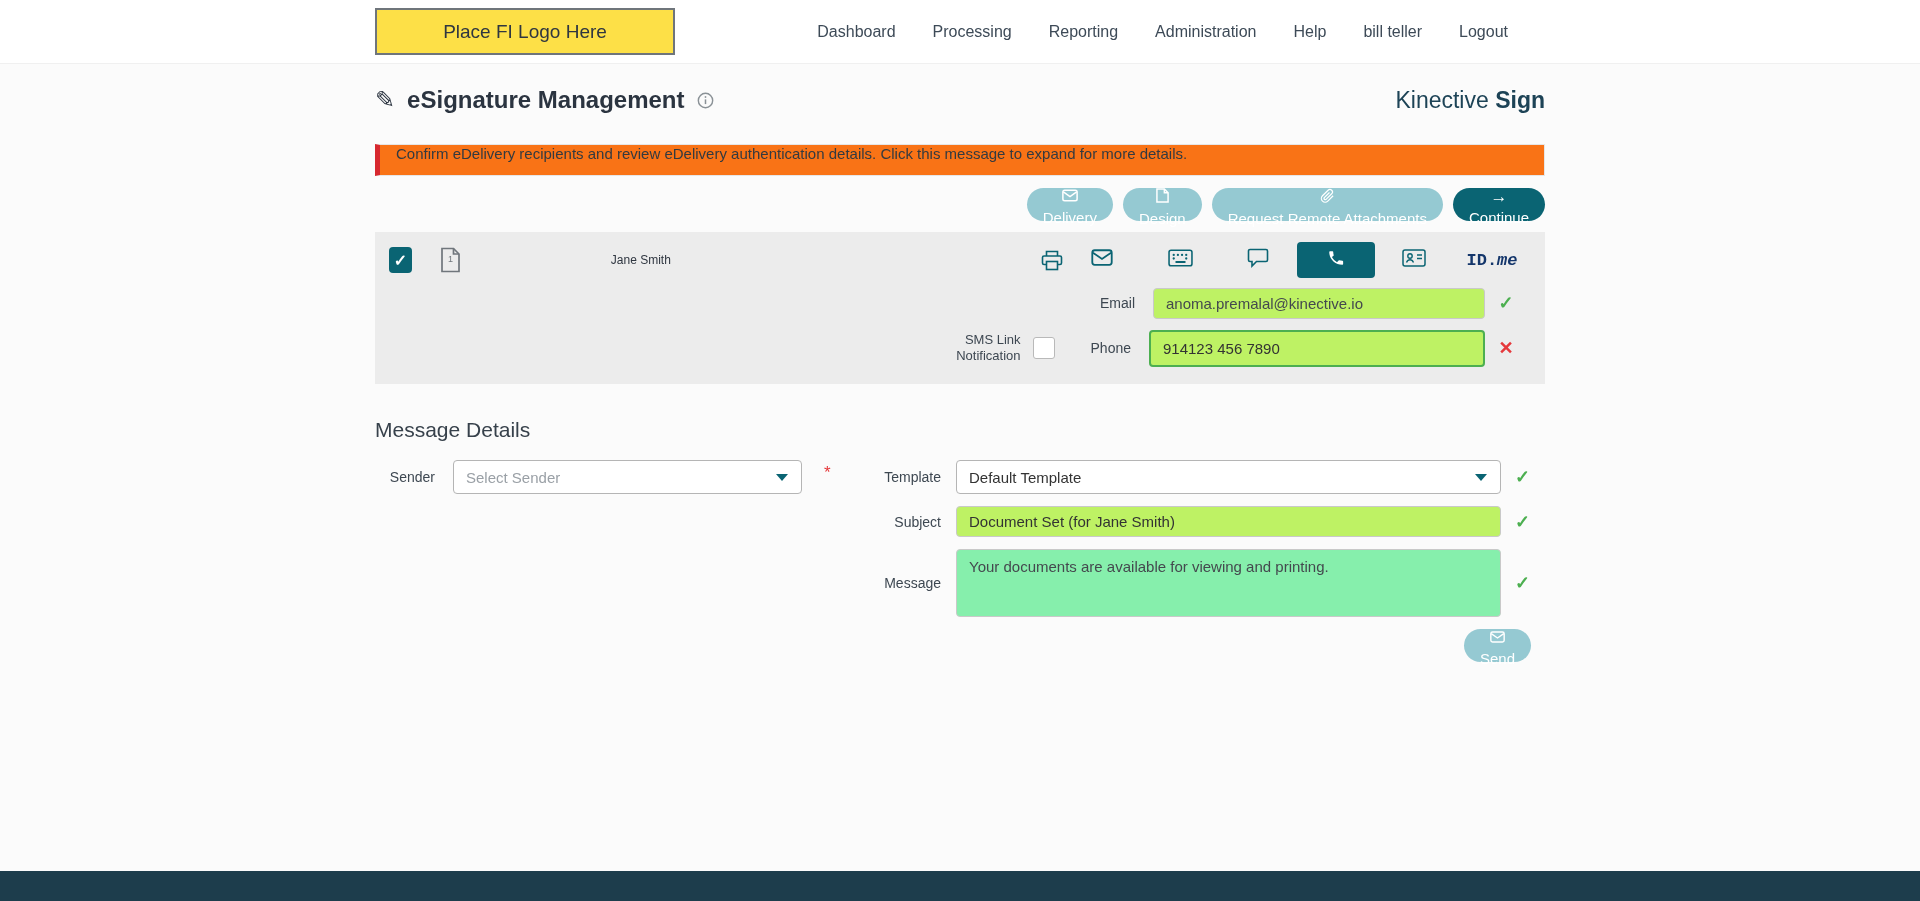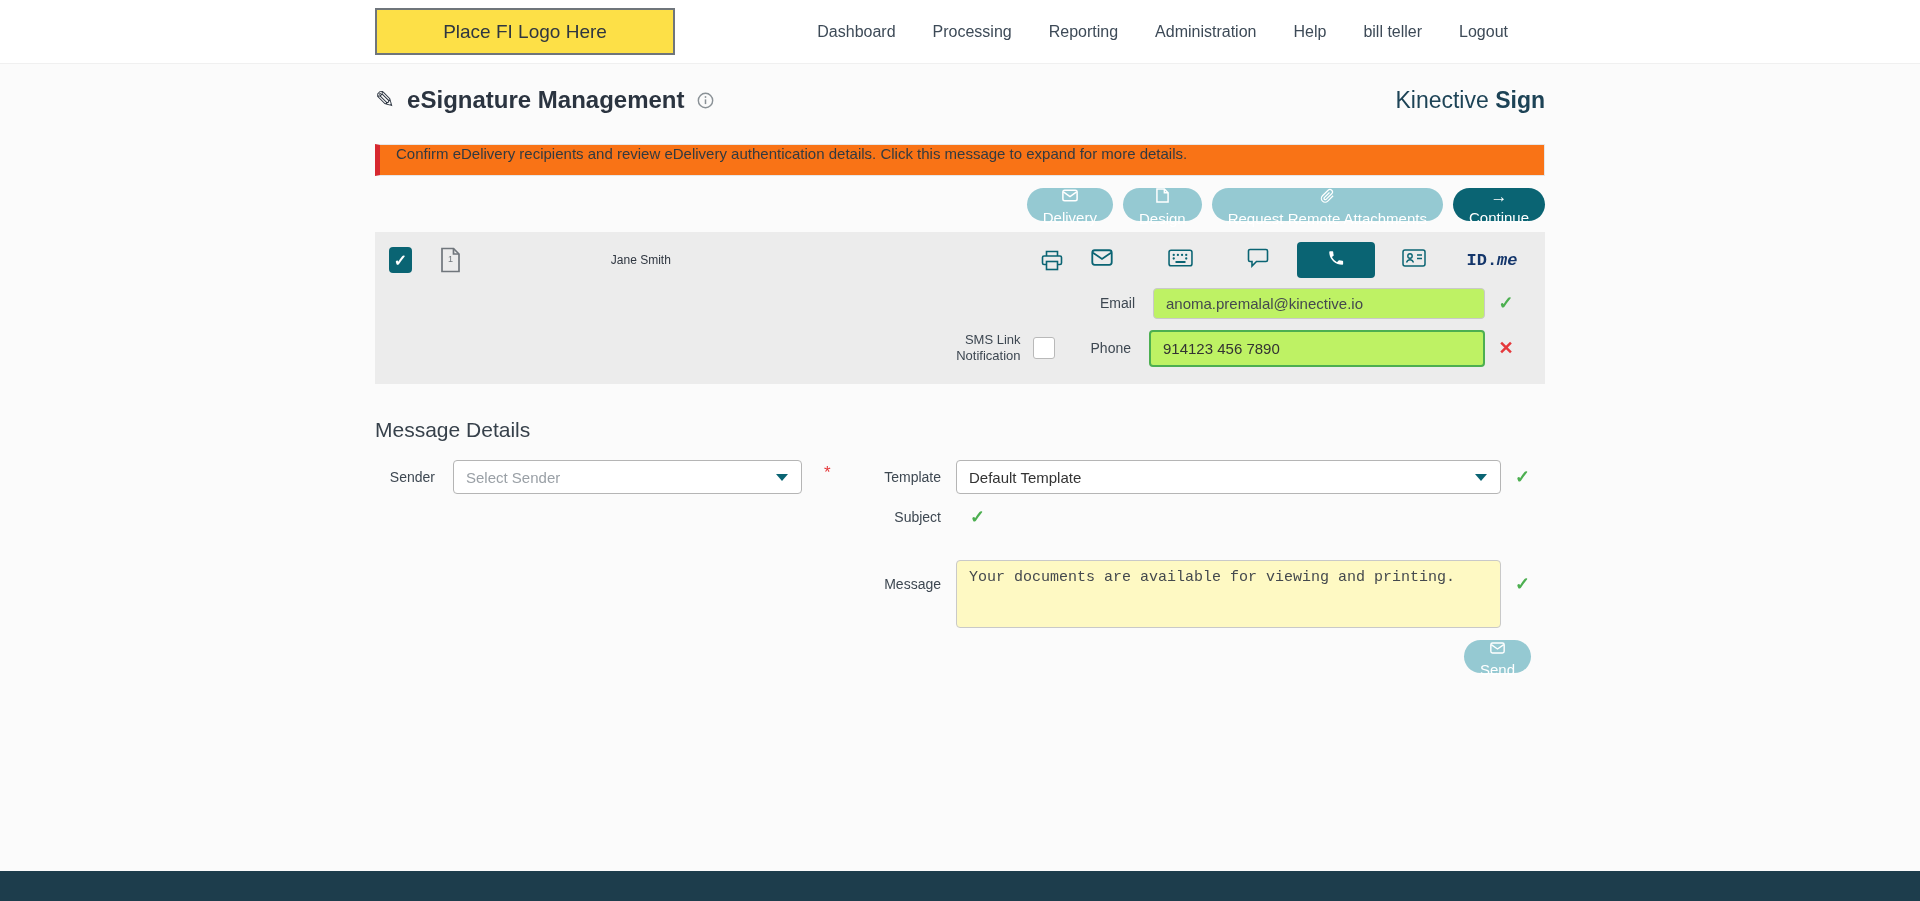--- a/index.html
+++ b/index.html
@@ -108,24 +108,23 @@
   }
   .dd-sender { width: 349px; }
   .dd-template { width: 545px; }
   .dd-text { font-size: 15px; color: #333; }
   .dd-placeholder { color: #9aa0a6; }
   .req { color: #e5383b; font-size: 17px; margin-left: 22px; margin-top: -8px; }
   .right-col { position: absolute; left: 506px; top: 0; }
   .form-row { display: flex; align-items: center; margin-bottom: 12px; }
   .subject-input { width: 545px; color: #333; }
   .msg-area {
-    width: 545px; height: 68px; border: 1px solid #c9c9c9; border-radius: 4px; background: #fef9c3;
+    width: 545px; height: 68px; border: 1px solid #c9c9c9; border-radius: 4px; background: #86efac;
     font-size: 15px; color: #44494e; padding: 8px 12px; resize: none;
-    font-family: Liberation Mono, monospace;
-    margin-top: 20px;
+    font-family: Liberation Sans, sans-serif;
   }
   .form-check { color: #4caf50; font-size: 18px; font-weight: bold; margin-left: 14px; width: 16px; }
   .send-row { display: flex; justify-content: flex-end; margin-top: 2px; }
 
   
   .footer { position: absolute; bottom: 0; left: 0; width: 100%; height: 30px; background: #1d3d4c; }
 </style>
 </head>
 <body>
 
@@ -291,20 +290,21 @@
           <span class="dd-text">Default Template</span>
           <span><svg width="14" height="9" viewBox="0 0 14 9">
                 <path d="M1 1 h12 L7 8 z" fill="#0a6473"></path>
               </svg></span>
         </div>
         <span class="form-check">✓</span>
       </div>
 
       <div class="form-row">
         <span class="lbl">Subject</span>
+        <input class="txt-input subject-input" value="Document Set (for Jane Smith)" style="">
         <span class="form-check">✓</span>
       </div>
 
       <div class="form-row">
         <span class="lbl">Message</span>
         <textarea class="msg-area" style="">Your documents are available for viewing and printing.</textarea>
         <span class="form-check">✓</span>
       </div>
 
       <div class="send-row">

